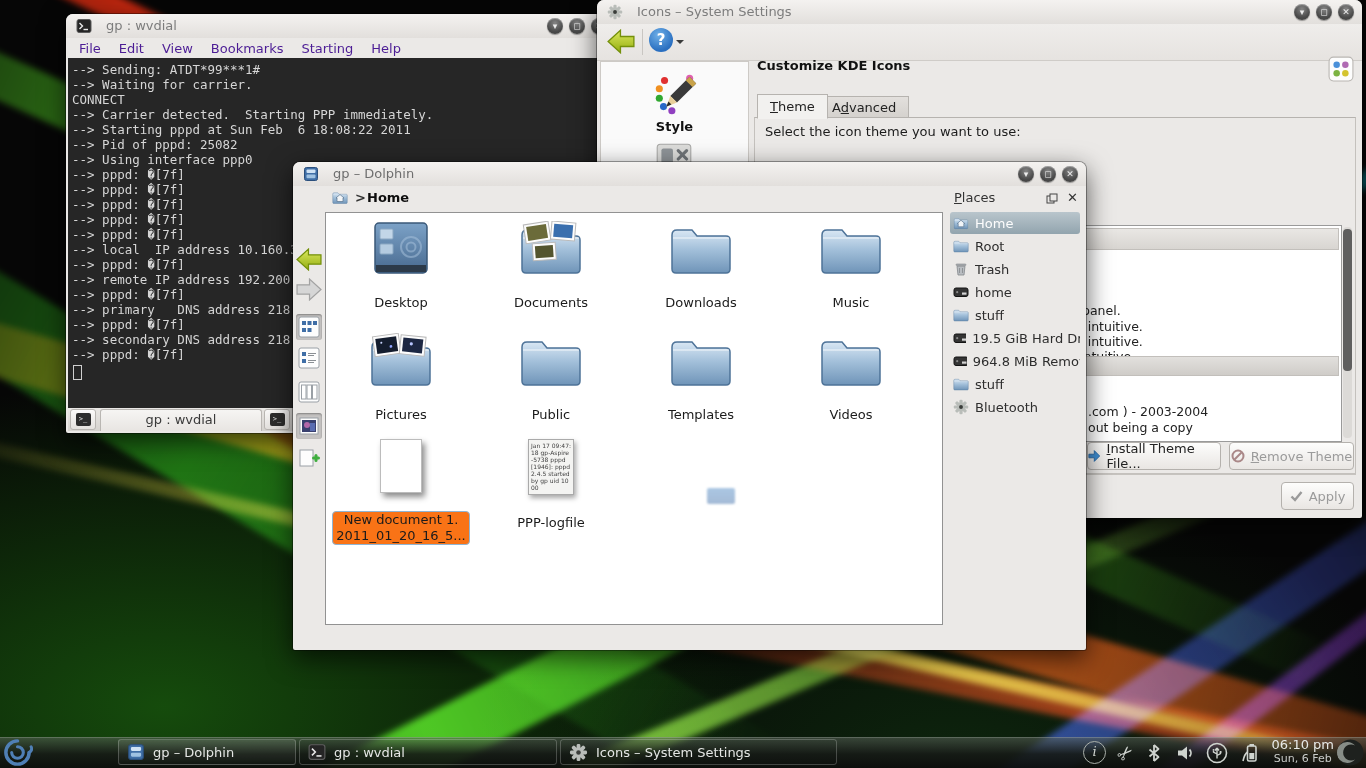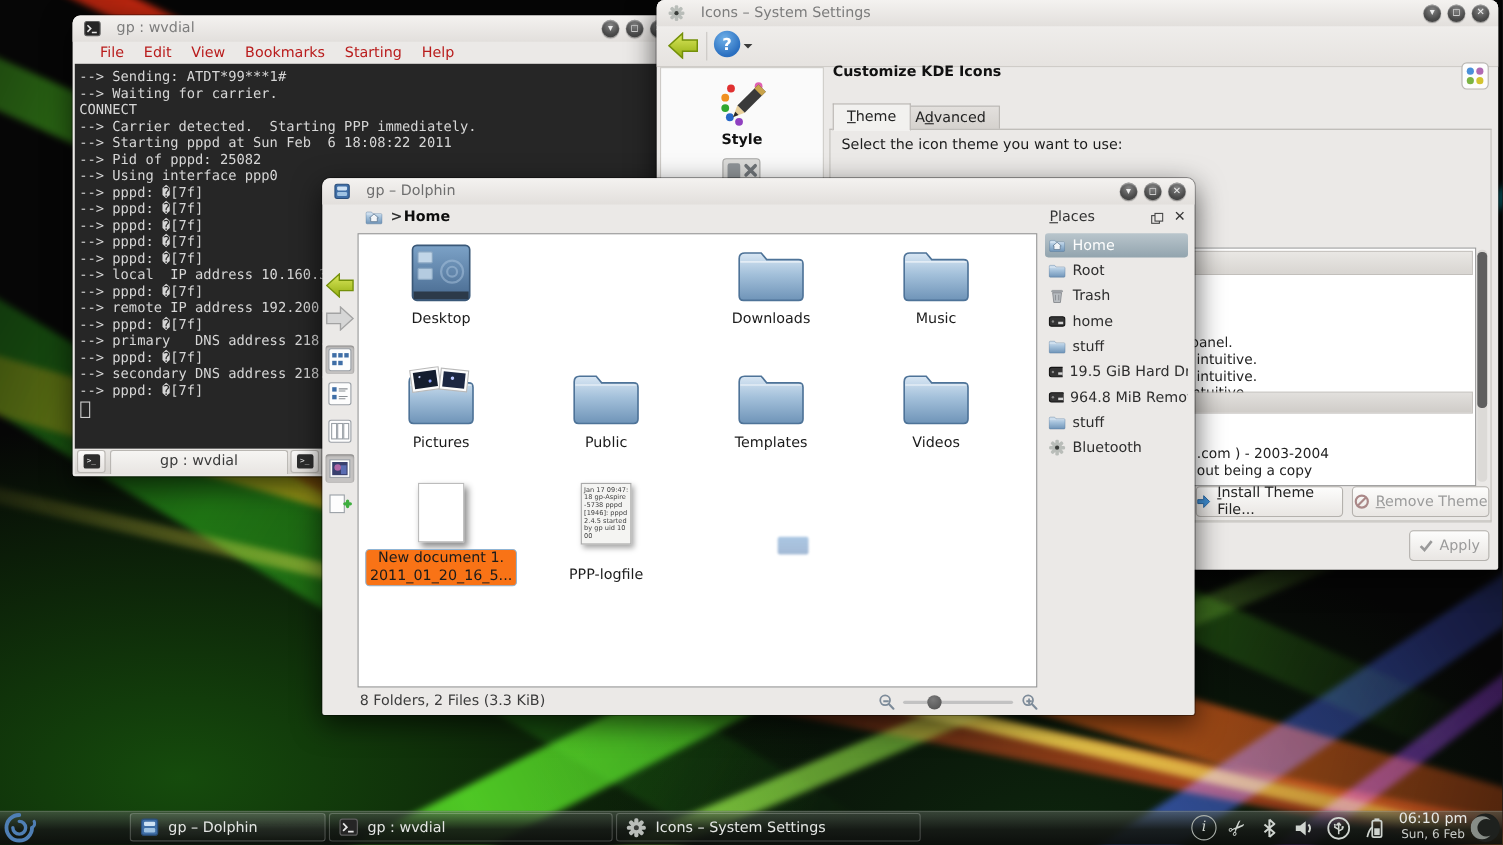--- a/index.html
+++ b/index.html
@@ -18,21 +18,21 @@
         background:linear-gradient(180deg,#f4f2f0,#e2dfdc);}
   .ttext{position:absolute;left:40px;top:4px;color:#7c7c7c;font-size:13px;white-space:nowrap;}
   .ticon{position:absolute;left:10px;top:4px;width:16px;height:16px;}
   .tbtns{position:absolute;right:8px;top:4px;display:flex;gap:6px;}
   .wbtn{width:16px;height:16px;border-radius:50%;
         background:radial-gradient(circle at 50% 32%,#858585,#4a4a4a 62%,#3c3c3c);
         box-shadow:inset 0 1px 1px rgba(255,255,255,.4),0 1px 1px rgba(0,0,0,.35);
         color:#ececec;font-size:9px;line-height:16px;text-align:center;cursor:default;}
   .sep-v{position:absolute;width:1px;background:#c9c6c2;}
   
-  .menu{position:absolute;left:16px;top:26px;display:flex;gap:0;color:#b91c1c;}
+  .menu{position:absolute;left:4px;top:26px;display:flex;gap:0;color:#4c1d95;}
   .menu span{padding:1px 9px;}
   .term{position:absolute;left:2px;right:2px;top:44px;height:350px;background:#262626;
         font-family:"DejaVu Sans Mono",monospace;font-size:12.5px;line-height:15px;color:#d6d6d6;overflow:hidden;}
   .term pre{margin:0;padding:4px 2px 0 4px;white-space:pre;}
   .cursor{position:absolute;left:5px;top:307px;width:7px;height:13px;border:1px solid #cfcfcf;}
   .ktabbar{position:absolute;left:2px;right:2px;bottom:2px;height:23px;
            background:linear-gradient(180deg,#e9e7e4,#d6d3cf);display:flex;align-items:center;}
   .ktabbtn{width:24px;height:19px;margin:0 2px;background:linear-gradient(180deg,#fbfaf9,#e4e1de);
            border:1px solid #b9b6b2;border-radius:3px;display:flex;align-items:center;justify-content:center;}
   .ktab{flex:0 0 160px;height:21px;margin-left:2px;background:linear-gradient(180deg,#f6f5f3,#e8e5e2);
@@ -60,21 +60,21 @@
        justify-content:center;gap:6px;color:#222;}
   .btn.disabled{color:#9b9b9b;}
   
   .crumbbar{position:absolute;left:0;right:0;top:24px;height:26px;}
   .vtools{position:absolute;left:0;top:50px;width:32px;bottom:24px;}
   .vbtn{position:absolute;left:3px;width:26px;height:26px;display:flex;align-items:center;justify-content:center;border-radius:3px;}
   .vbtn.pressed{background:rgba(0,0,0,.16);box-shadow:inset 0 1px 2px rgba(0,0,0,.35);}
   .dview{position:absolute;left:32px;top:50px;width:618px;height:413px;background:#fff;border:1px solid #929292;box-sizing:border-box;}
   .fcell{position:absolute;width:140px;text-align:center;}
   .ficon{display:block;margin:0 auto;}
-  .flabel{margin-top:6px;color:#1b1b1b;line-height:15px;}
+  .flabel{margin-top:18px;color:#1b1b1b;line-height:15px;}
   .sel-label{display:inline-block;background:#f97316;border:1px solid #8fb4d4;border-radius:4px;padding:0 3px;line-height:16px;}
   .doc-page{width:40px;height:52px;background:#fff;border:1px solid #bcbcbc;box-shadow:3px 4px 6px rgba(0,0,0,.45);margin:0 auto;}
   .log-page{width:46px;height:56px;background:#f4f4f2;border:1px solid #aaa;box-shadow:2px 3px 5px rgba(0,0,0,.35);
             margin:0 auto;font-size:6px;line-height:7px;color:#3f3f3f;text-align:left;
             padding:2px 2px;box-sizing:border-box;word-break:break-all;overflow:hidden;}
   .places{position:absolute;left:657px;top:26px;width:132px;bottom:25px;}
   .phead{position:absolute;left:4px;top:2px;color:#333;}
   .prow{position:absolute;left:0;width:130px;height:22px;display:flex;align-items:center;gap:6px;color:#2e2e2e;}
   .prow .pl{white-space:nowrap;overflow:hidden;}
   .prow.sel{background:linear-gradient(180deg,#b9c5cc,#92a4ae);border-radius:3px;color:#fdfdfd;}
@@ -500,20 +500,26 @@
         </div>
     </div>
 
     <div class="dview">
       <div class="fcell" style="left:5px;top:8px">
         <svg class="ficon" width="56" height="56">
             <use href="#sym-desktop" width="56" height="56"></use>
           </svg>
         <div class="flabel">Desktop</div>
       </div>
+      <div class="fcell" style="left:155px;top:8px">
+        <svg class="ficon" width="64" height="56">
+            <use href="#sym-photo-doc" width="64" height="56"></use>
+          </svg>
+        <div class="flabel">Documents</div>
+      </div>
       <div class="fcell" style="left:455px;top:8px">
         <svg class="ficon" width="64" height="56">
             <use href="#sym-folder" width="64" height="52" y="4"></use>
           </svg>
         <div class="flabel">Music</div>
       </div>
       <div class="fcell" style="left:305px;top:8px">
         <svg class="ficon" width="64" height="56">
             <use href="#sym-folder" width="64" height="52" y="4"></use>
           </svg>
@@ -614,34 +620,20 @@
         <span class="pl">stuff</span>
       </div>
       <div class="prow" style="top:208px">
         <svg width="16" height="16" style="margin-left:3px">
             <use href="#sym-gear" width="16" height="16"></use>
           </svg>
         <span class="pl">Bluetooth</span>
       </div>
     </div>
 
-    <div class="dstatus">
-      <span style="position:absolute;left:34px;top:4px;color:#3c3c3c">8 Folders, 2 Files (3.3 KiB)</span>
-      <svg style="position:absolute;left:505px;top:4px" width="16" height="16">
-          <use href="#sym-mag" width="16" height="16"></use>
-          <path d="M5 7.5 h5" stroke="#7d8b99" stroke-width="1.6"></path>
-        </svg>
-      <div class="ztrack" style="left:528px">
-        <div class="zhandle" style="left:22px;top:-5px"></div>
-      </div>
-      <svg style="position:absolute;left:635px;top:4px" width="16" height="16">
-          <use href="#sym-mag" width="16" height="16"></use>
-          <path d="M5 7.5 h5 M7.5 5 v5" stroke="#7d8b99" stroke-width="1.6"></path>
-        </svg>
-    </div>
   </div>
 
   <div class="ghost"></div>
 
   <div class="taskbar">
     <svg style="position:absolute;left:2px;top:0" width="32" height="31">
         <use href="#sym-swirl" width="31" height="31"></use>
       </svg>
 
     <div class="task" style="left:118px;width:178px">

